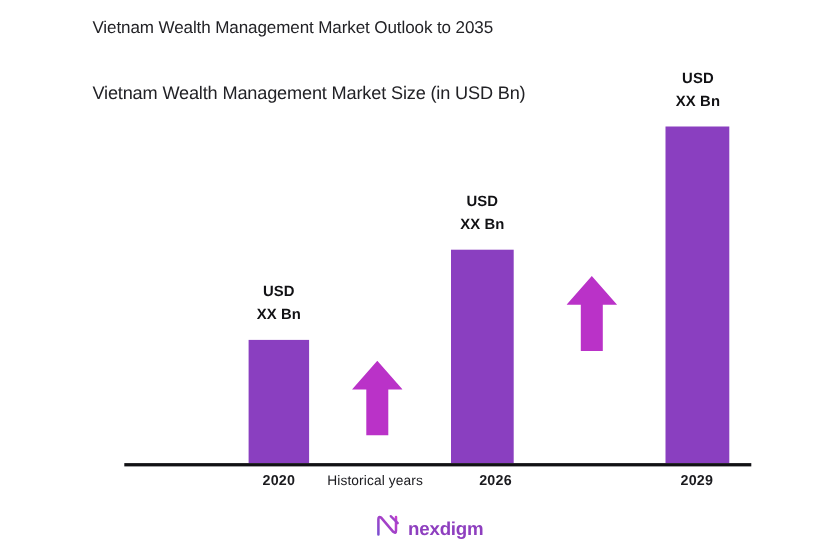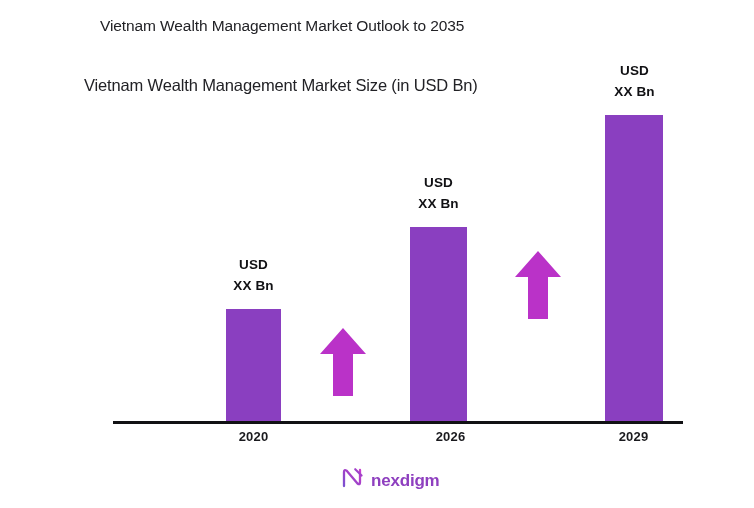--- a/index.html
+++ b/index.html
@@ -12,21 +12,21 @@
     height: 508px;
     position: relative;
     font-family: "Liberation Sans", sans-serif;
     color: #1d1d1f;
     overflow: hidden;
   }
 
   
   #chart-title {
     position: absolute;
-    left: 100px;
+    left: 84px;
     top: 17px;
     font-size: 15.5px;
     font-weight: 500;
     letter-spacing: -0.1px;
     color: #222226;
     white-space: nowrap;
   }
   #chart-subtitle {
     position: absolute;
     left: 84px;
@@ -150,20 +150,21 @@
   <div class="growth-arrow" style="left:515px; top:251px;">
     <svg width="46" height="68" viewBox="0 0 46 68" aria-hidden="true">
       <path d="M23 0 L46 26 L33 26 L33 68 L13 68 L13 26 L0 26 Z" fill="#BA32C8"></path>
     </svg>
   </div>
 
   <div id="axis-line"></div>
 
   <div class="tick-label" style="left:211px; width:85px;">2020</div>
 
+  <div class="phase-label" style="left:281px; width:120px;">Historical years</div>
 
   <div class="tick-label" style="left:408px; width:85px;">2026</div>
 
 
   <div class="tick-label" style="left:591px; width:85px;">2029</div>
 </div>
 
 <div id="brand-logo">
   <span id="brand-logo-mark">
     <svg width="24" height="24" viewBox="0 0 24 24" aria-hidden="true">

